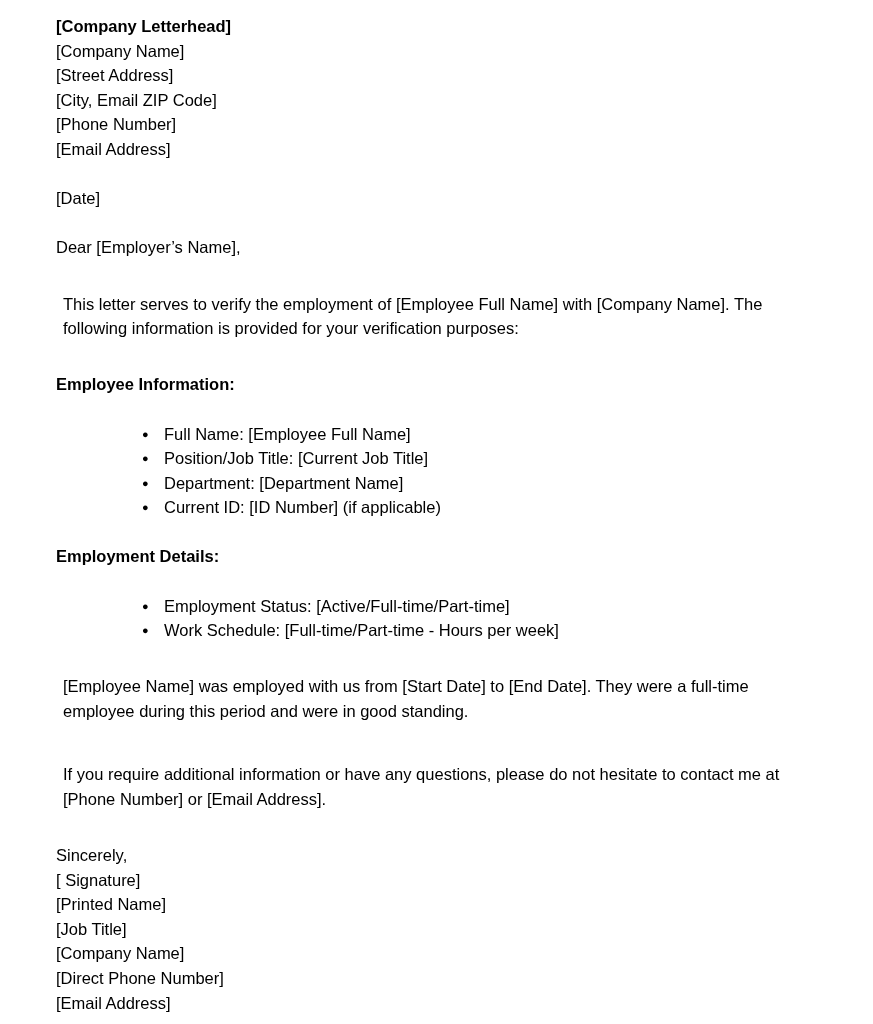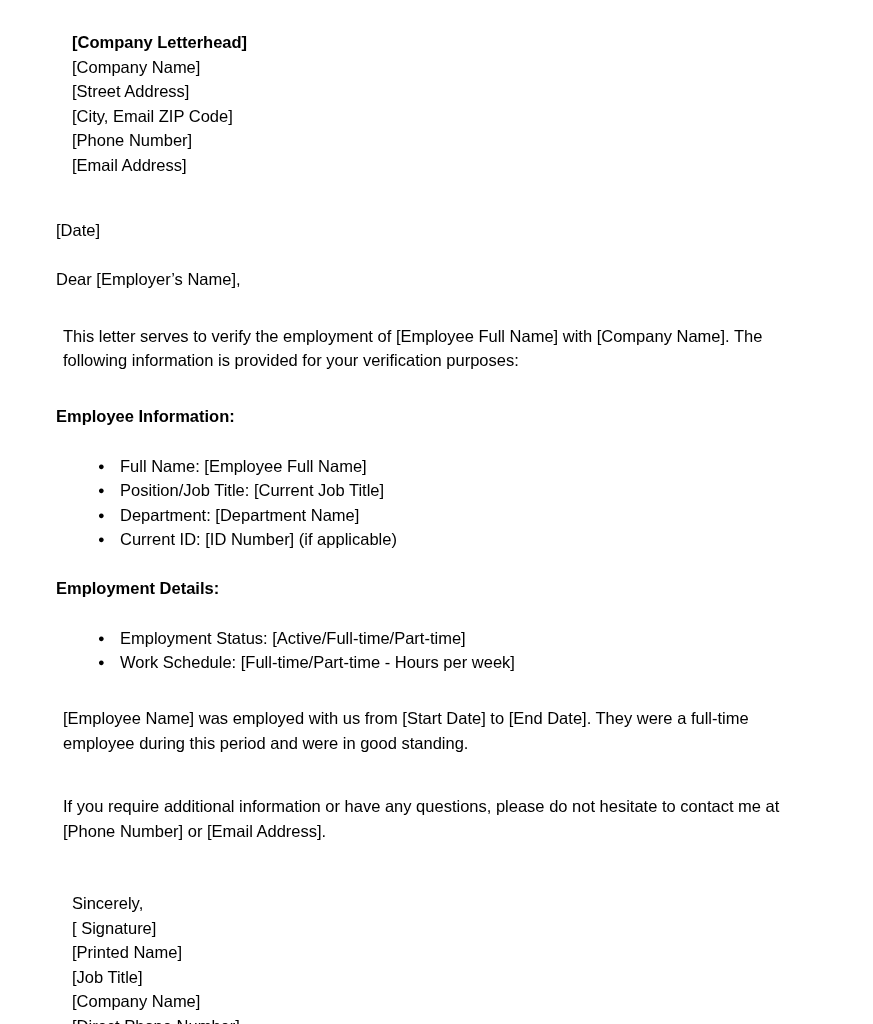--- a/index.html
+++ b/index.html
@@ -31,31 +31,32 @@
   .bold {
     font-weight: bold;
   }
   .para {
     margin: 7px;
   }
   .spacer {
     height: 24.6px;
   }
   .block {
-    margin: 16px;
+    margin: 0;
   }
   ul.bullets {
     margin: 0;
     padding-left: 64px;
     list-style: none;
   }
   ul.bullets li {
     position: relative;
     padding-left: 0;
     line-height: 24.6px;
+    margin-left: 44px;
   }
   ul.bullets li::before {
     content: "\25CF";
     position: absolute;
     left: -22px;
     top: 0;
     font-size: 11px;
     line-height: 24.6px;
   }
   .section-head {

